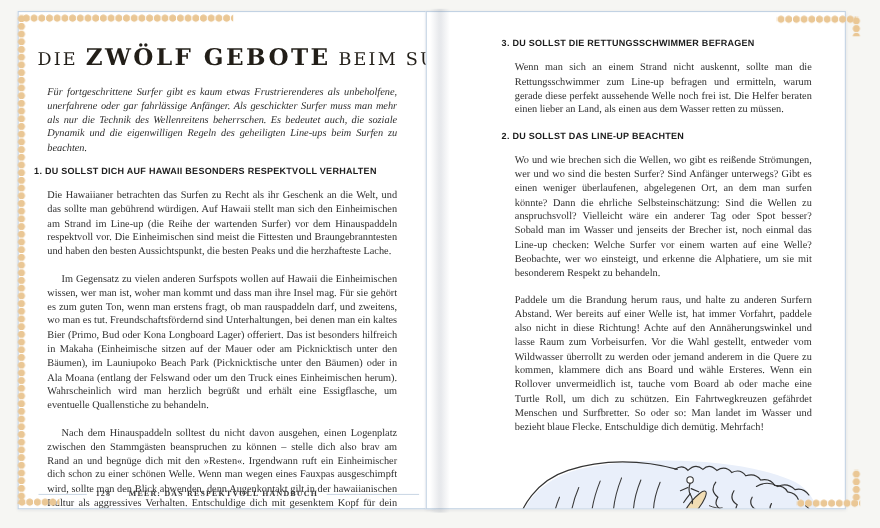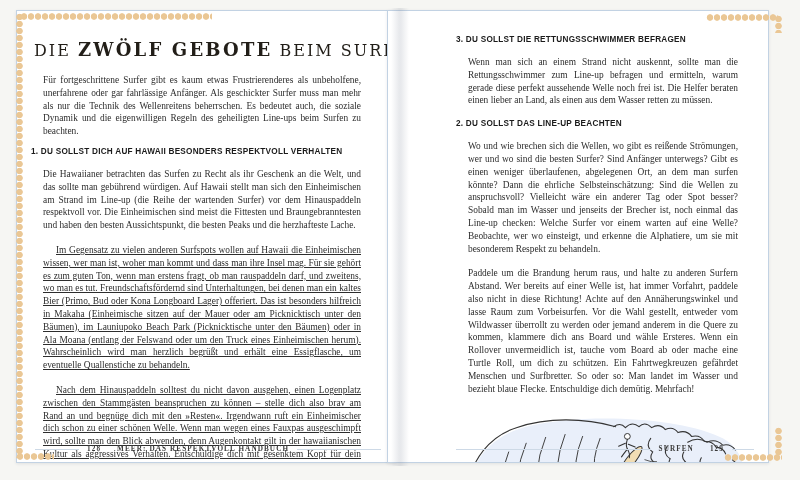--- a/index.html
+++ b/index.html
@@ -28,28 +28,28 @@
   .rope.v{width:9px;background-image:radial-gradient(circle at 4.5px 4px,#eac795 2.9px,rgba(234,199,149,0) 3.6px);background-size:9px 7px;background-repeat:repeat-y;}
 
   .inner-left{padding:16px 22px 0 14px;}
   .inner-right{padding:14px 18px 0 68px;}
 
   .book-title{
     font-family:"DejaVu Serif", serif;
     font-size:16px;letter-spacing:2px;color:#221e18;
     margin:12px 0 14px 3px;white-space:nowrap;
   }
-  .book-title .emph{font-weight:700;font-size:18px;letter-spacing:2.2px;}
+  .book-title .emph{font-weight:700;font-size:21px;letter-spacing:2.2px;}
 
   p.body{
     font-size:9.4px;line-height:12.8px;text-align:justify;
     margin:12px;color:#2d2d2d;
   }
-  p.body.gap{margin-bottom:7px;}
-  p.body.ind{text-indent:13px;text-decoration:underline;}
+  p.body.gap{margin-bottom:7px;font-style:italic;}
+  p.body.ind{text-indent:13px;}
   .intro{margin-bottom:4px;}
 
   .sec-h{
     font-family:"Liberation Sans", sans-serif;
     font-weight:700;font-size:8.2px;letter-spacing:0.25px;
     color:#1b1b1b;margin:9px 0 5px 0;
   }
 
   .footer{
     position:absolute;bottom:9px;left:0;right:0;
@@ -179,19 +179,13 @@
         <g stroke="#333333" fill="none" stroke-width="1" stroke-linecap="round">
           <path d="M167,126 q7,2 13,3"></path>
           <path d="M163,126 q-6,3 -9,7"></path>
           <path d="M168,127 q5,4 7,7"></path>
           <path d="M180,129 q7,0 11,-3"></path>
         </g>
       </g>
     </svg>
   </div>
 
-  <div class="footer right-f">
-    <div class="rule grow"></div>
-    <div class="txt">SURFEN</div>
-    <div class="txt">129</div>
-    <div class="rule" style="width:22px;"></div>
-  </div>
 </div>
 
 </body></html>

